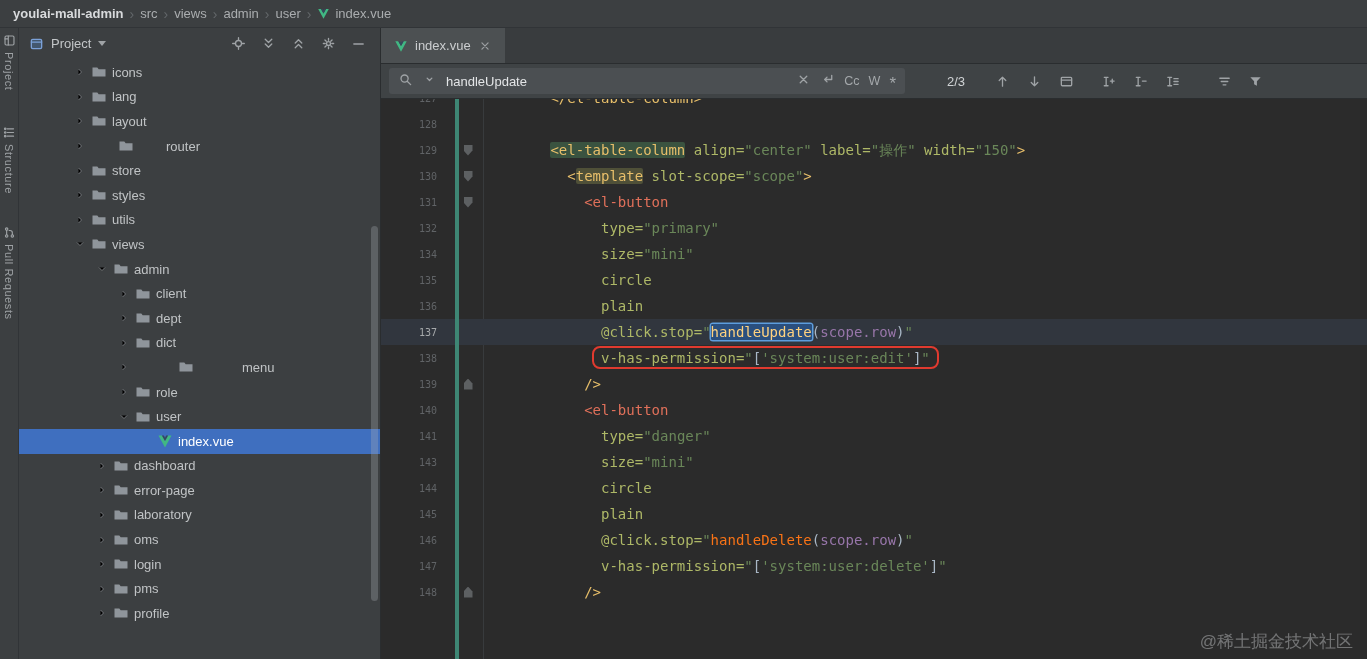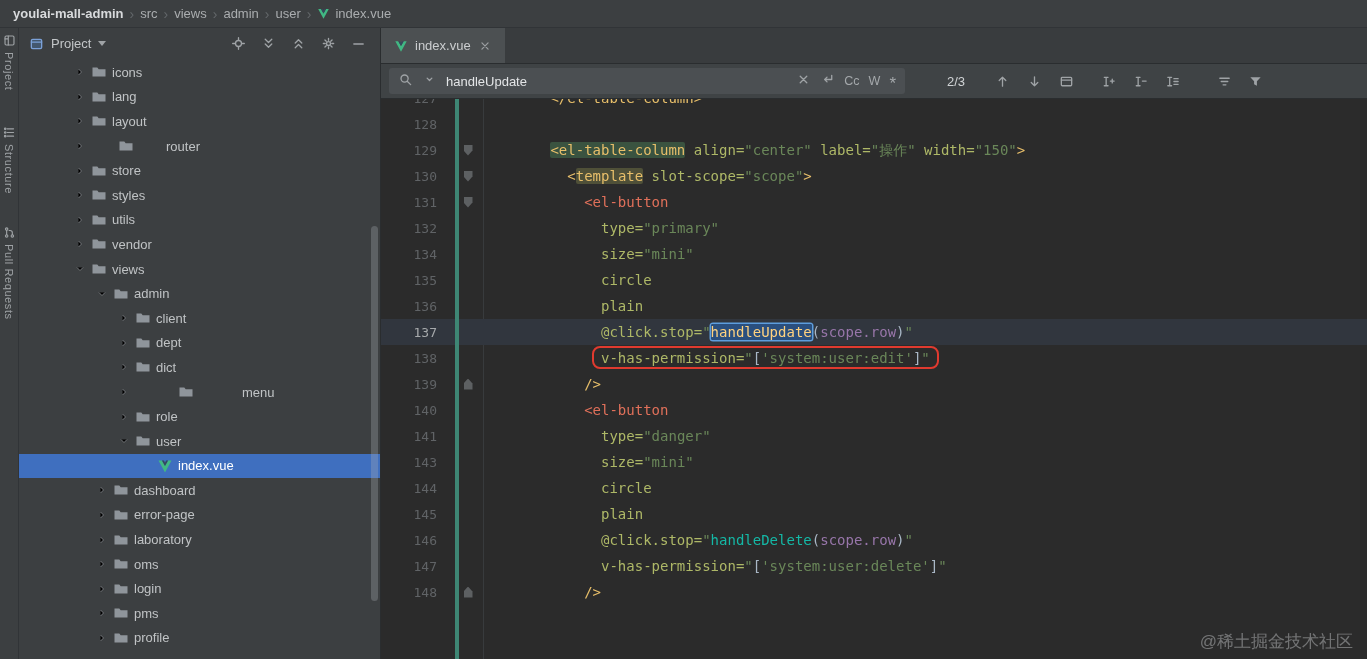--- a/index.html
+++ b/index.html
@@ -58,34 +58,34 @@
   #fnav .ic:nth-child(4){margin-left:10px}
   .fgrow2{flex:1}
   #fright{display:flex;gap:16px;margin-right:96px;align-items:center}
 
   .code-area{position:absolute;top:71px;left:0;right:0;bottom:0;overflow:hidden;background:#2b2b2b}
   .code-area::before{content:"";position:absolute;left:102px;top:0;bottom:0;width:1px;background:#383b3d}
   .vcs-strip{position:absolute;left:74px;top:0;width:4px;bottom:0;background:#3e8674;z-index:2}
   .code-lines{margin-top:-14px;position:relative;z-index:1}
   .crow{display:flex;height:26px;align-items:center;font-family:"DejaVu Sans Mono","Liberation Mono",monospace;font-size:14px}
   .crow.cur{background:#31363e}
-  .ln{width:72px;padding-right:16px;text-align:right;font-size:13px;color:#606366;flex:none;font-family:"DejaVu Sans Mono","Liberation Mono",monospace}
+  .ln{width:72px;padding-right:16px;text-align:right;font-size:10px;color:#606366;flex:none;font-family:"DejaVu Sans Mono","Liberation Mono",monospace}
   .crow.cur .ln{color:#a6a9ab}
   .fold{width:30px;flex:none;display:flex;align-items:center;justify-content:center}
   .fm{width:9px;height:11px;background:#5d6062}
   .fm.down{clip-path:polygon(0 0,100% 0,100% 55%,50% 100%,0 55%)}
   .fm.up{clip-path:polygon(50% 0,100% 45%,100% 100%,0 100%,0 45%)}
   .codecell{white-space:pre;flex:1;height:26px;line-height:26px}
 
   .tk-p{color:#a9b7c6}
   .tk-t{color:#e8bf6a}
   .tk-u{color:#e0705a}
   .tk-a{color:#aeb867}
   .tk-s{color:#6a8759}
-  .tk-f{color:#14b8a6}
+  .tk-f{color:#f97316}
   .tk-v{color:#9876aa}
   .hl-g{background:#3a5340;border-radius:2px}
   .hl-o{background:#4f5038;border-radius:2px}
   .hl-m{background:#2a4f7e;box-shadow:0 0 0 1.5px #5d9ddd;border-radius:2px;color:#ffd27f}
   .redbox{position:relative}
   .redbox::after{content:"";position:absolute;left:-9px;top:-4px;right:-9px;bottom:-3px;border:2.5px solid #e03a2f;border-radius:8px;pointer-events:none}
 
   .watermark{position:absolute;right:14px;bottom:6px;font-size:17px;color:rgba(222,224,228,.40);z-index:3}
 </style>
 </head>
@@ -285,33 +285,20 @@
             <svg viewBox="0 0 16 16">
               <path d="M6 4l4 4-4 4"></path>
             </svg>
           </span>
           <span class="ic ticon">
             <svg viewBox="0 0 16 16">
               <path d="M1.5 3.5h4.8l1.4 1.7h6.8v7.3H1.5z" fill="#8f959b" stroke="none"></path>
             </svg>
           </span>
           <span class="tlabel">utils</span>
-        </div>
-        <div class="trow" style="padding-left: 54px;">
-          <span class="chev">
-            <svg viewBox="0 0 16 16">
-              <path d="M6 4l4 4-4 4"></path>
-            </svg>
-          </span>
-          <span class="ic ticon">
-            <svg viewBox="0 0 16 16">
-              <path d="M1.5 3.5h4.8l1.4 1.7h6.8v7.3H1.5z" fill="#8f959b" stroke="none"></path>
-            </svg>
-          </span>
-          <span class="tlabel">vendor</span>
         </div>
         <div class="trow" style="padding-left: 54px;">
           <span class="chev">
             <svg viewBox="0 0 16 16">
               <path d="M4 6l4 4 4-4"></path>
             </svg>
           </span>
           <span class="ic ticon">
             <svg viewBox="0 0 16 16">
               <path d="M1.5 3.5h4.8l1.4 1.7h6.8v7.3H1.5z" fill="#8f959b" stroke="none"></path>

